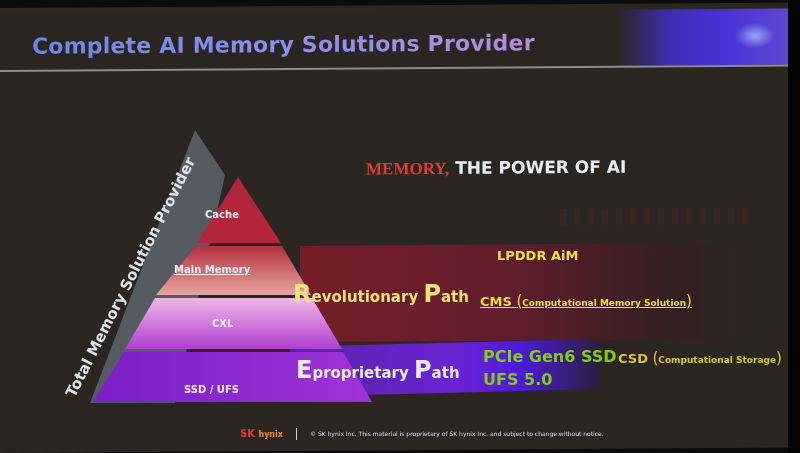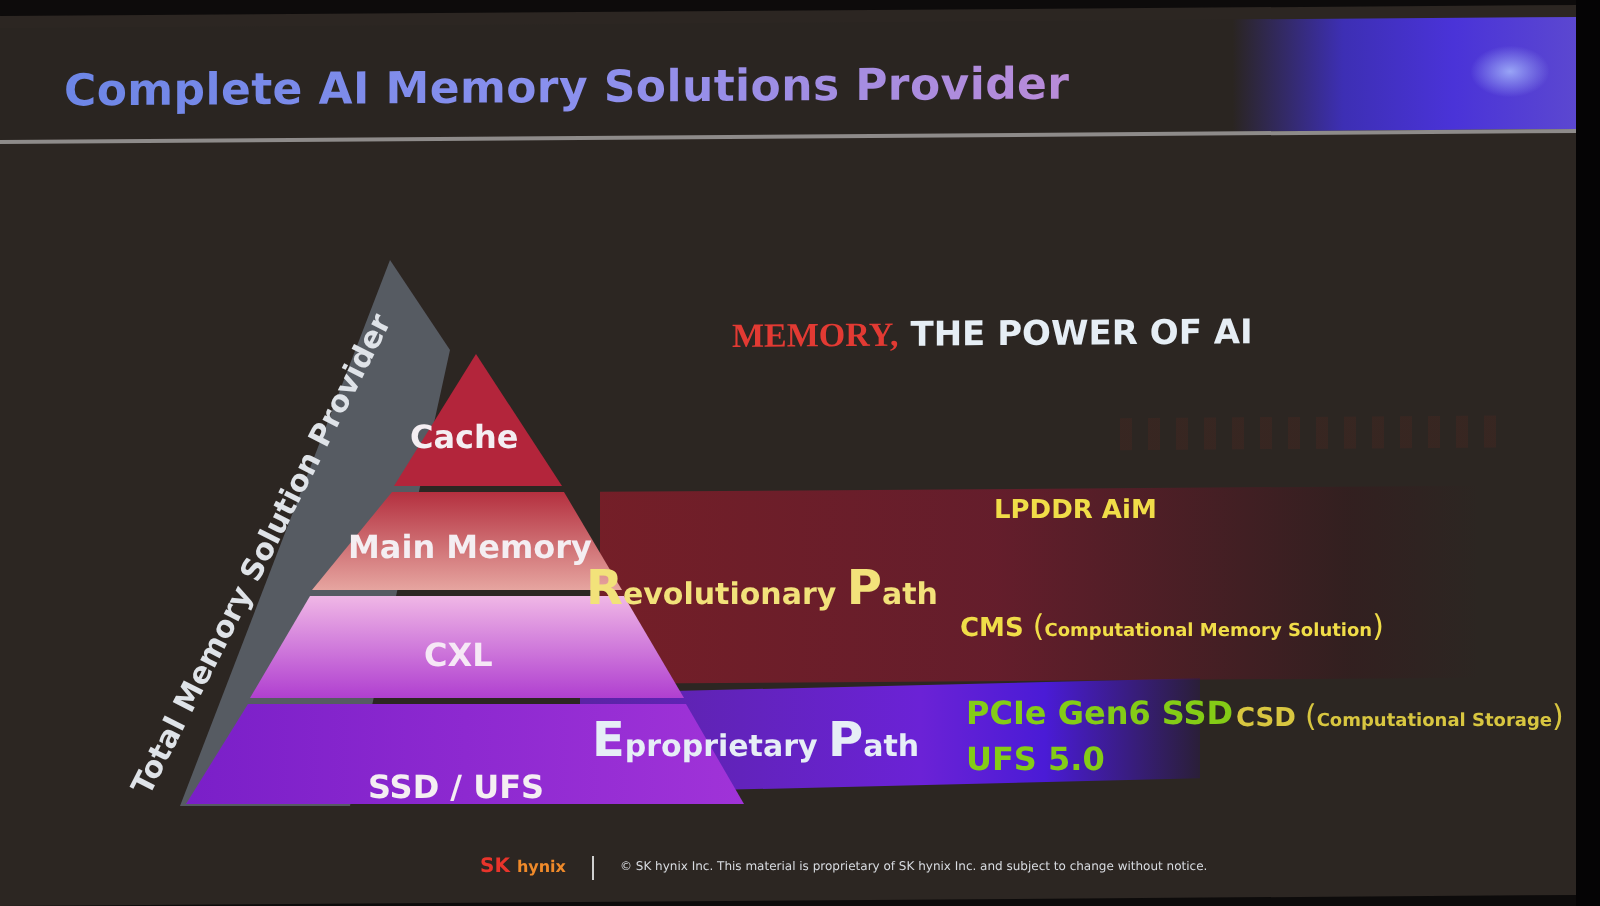--- a/index.html
+++ b/index.html
@@ -42,21 +42,21 @@
     background:repeating-linear-gradient(90deg, rgba(110,40,30,0.35) 0 6px, rgba(0,0,0,0) 6px 14px);
     opacity:0.5;
   }
   .banner-text {
     position:absolute; left:-12px; top:250px; transform-origin:left top;
     transform: rotate(-63deg);
     font-weight:bold; font-size:15px; color:#dfe3e8; white-space:nowrap;
   }
   .pyramid { position:absolute; left:0; top:0; width:800px; height:453px; pointer-events:none; }
   .lvl-label {
-    position:absolute; color:#f4eef2; font-weight:bold; font-size:16px; text-align:center; white-space:nowrap;
+    position:absolute; color:#f4eef2; font-weight:bold; font-size:10px; text-align:center; white-space:nowrap;
   }
   .band-rev {
     position:absolute; left:300px; top:240px; width:440px; height:96px;
     background:linear-gradient(90deg, rgba(120,30,40,0.95) 0%, rgba(110,28,45,0.85) 45%, rgba(60,22,28,0.4) 85%, rgba(0,0,0,0) 100%);
   }
   .band-evo {
     position:absolute; left:290px; top:338px; width:310px; height:50px;
     background:linear-gradient(90deg, #5a24a5 0%, #6b22d6 55%, #4a1bd6 75%, rgba(40,20,90,0.4) 100%);
     transform:skewY(-1deg);
   }
@@ -116,29 +116,29 @@
     <linearGradient id="gSsd" x1="0" y1="0" x2="1" y2="0">
       <stop offset="0" stop-color="#7a1fc8"></stop>
         <stop offset="1" stop-color="#a033d8"></stop>
     </linearGradient>
   </defs>
 </svg>
 
 <div class="banner-text" style="left:62px;top:392px;">Total Memory Solution Provider</div>
 
 <div class="lvl-label" style="left:205px;top:209px;">Cache</div>
-<div class="lvl-label" style="left:174px;top:264px;">Main Memory</div>
+<div class="lvl-label" style="left:174px;top:264px;text-decoration:underline;">Main Memory</div>
 <div class="lvl-label" style="left:212px;top:318px;color:#f6e8f6;">CXL</div>
 <div class="lvl-label" style="left:184px;top:384px;">SSD / UFS</div>
 
 <div class="path-label rev">
   <span class="cap">R</span><span>evolutionary </span><span class="cap">P</span><span>ath</span>
 </div>
 <div class="item-y" style="left:477px;top:248px;margin-left:20px;">LPDDR AiM</div>
-<div class="item-y" style="left:480px;top:304px;">
+<div class="item-y" style="left:480px;top:292px;text-decoration:underline;">
   <span>CMS</span>
   <span class="paren">(</span><small>Computational Memory Solution</small><span class="paren">)</span>
 </div>
 
 <div class="path-label evo">
   <span class="cap">E</span><span>proprietary </span><span class="cap">P</span><span>ath</span>
 </div>
 <div class="item-b" style="left:483px;top:347px;">PCIe Gen6 SSD</div>
 <div class="item-b" style="left:483px;top:370px;">UFS 5.0</div>
 <div class="item-y" style="left:618px;top:349px;color:#d8c640;">

